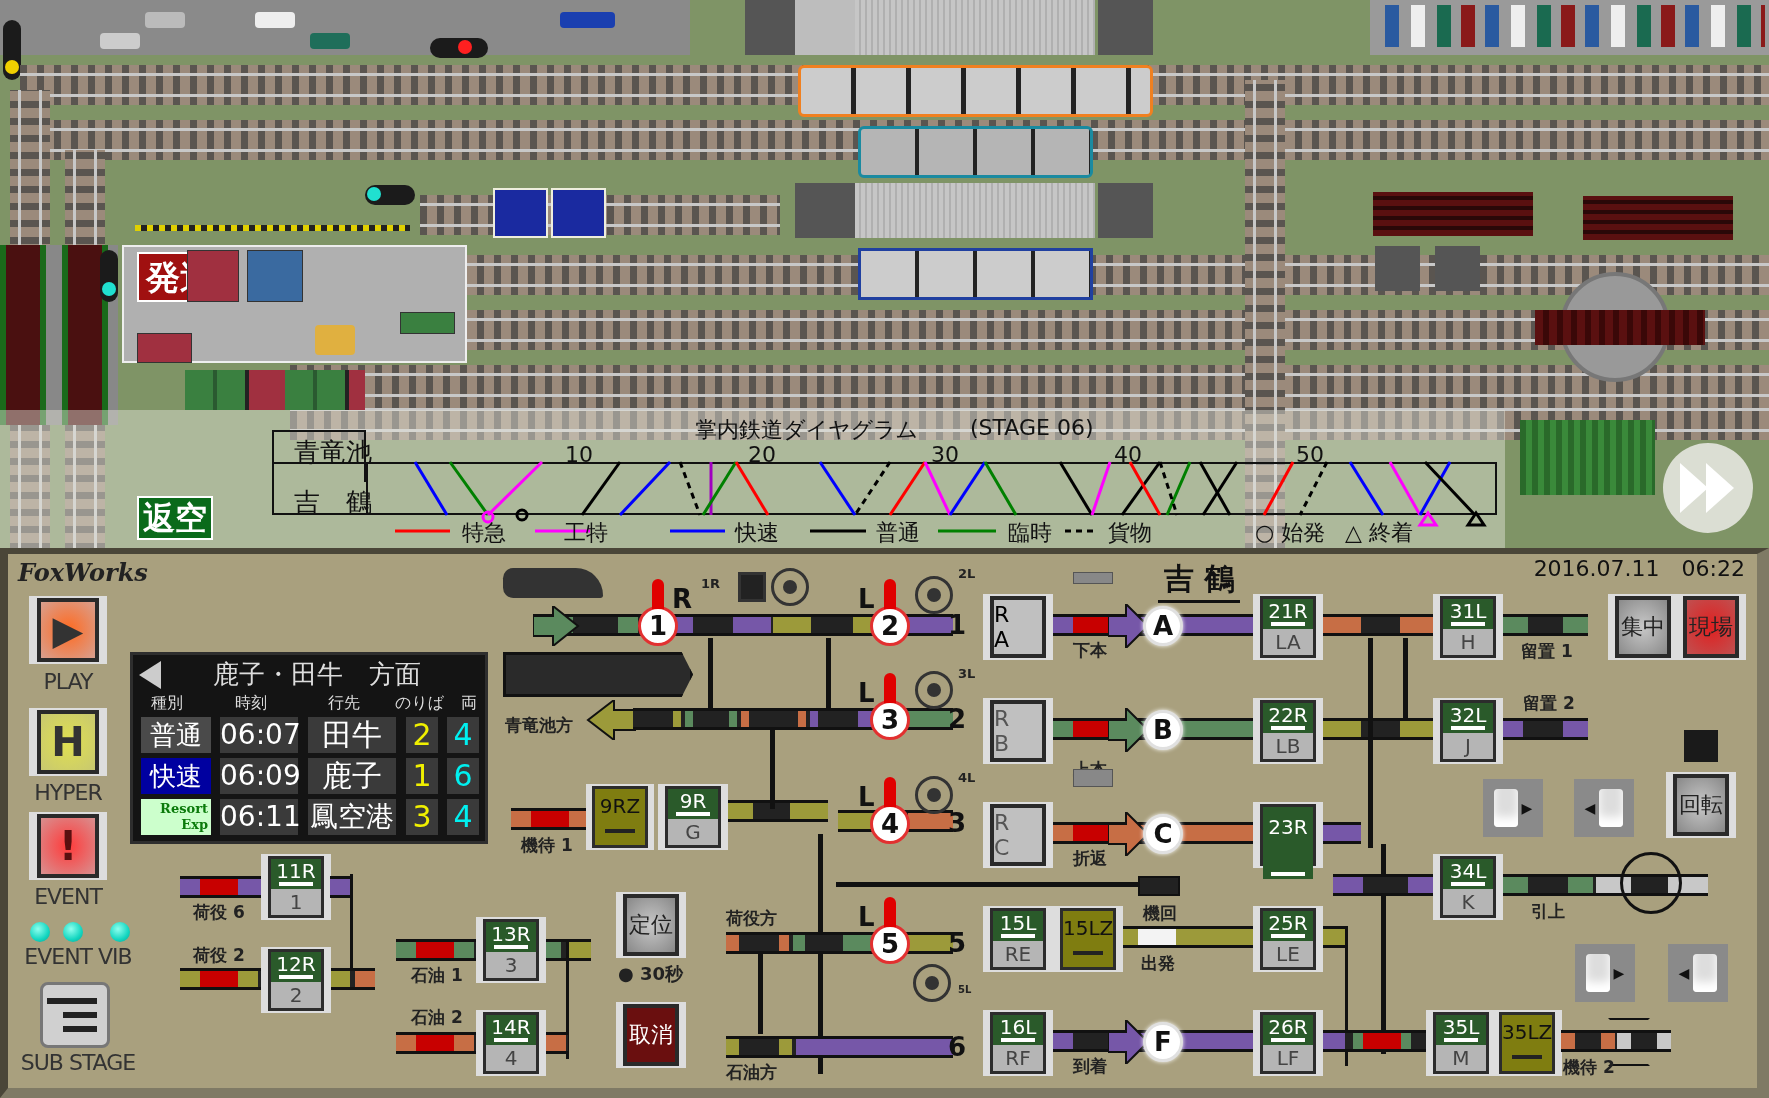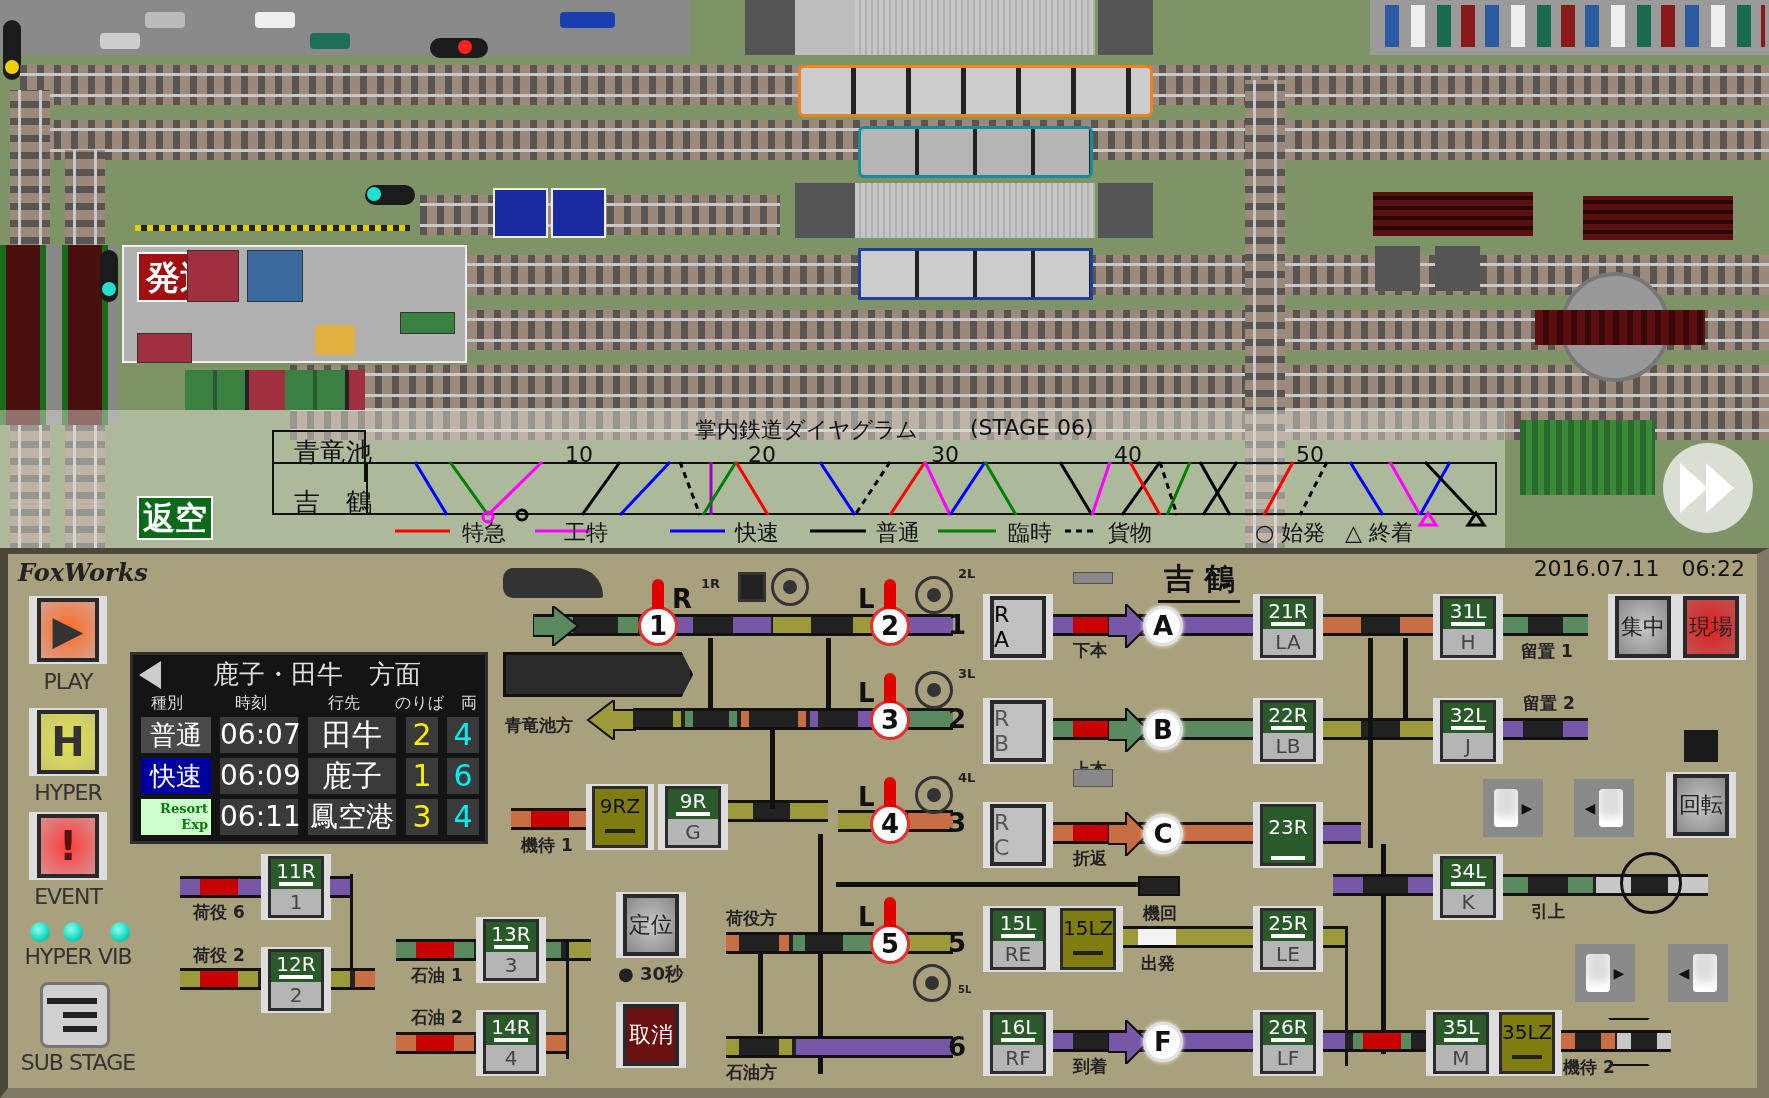--- a/index.html
+++ b/index.html
@@ -48,21 +48,21 @@
 .circle.b{border-color:#e0e0e0;box-shadow:0 0 4px #fff}
 .lever{width:12px;height:30px;background:#e00000;border-radius:6px 6px 0 0}
 .rl{font-weight:bold;font-size:26px;color:#111}
 .routebtn{width:70px;height:66px;background:#ddd;display:flex;align-items:center;justify-content:center}
 .routebtn .rb{width:56px;height:62px;background:#2c2c2c;padding:3px}
 .rb .top{height:30px;background:#2a5a2a;color:#fff;font-size:20px;text-align:center;line-height:24px;position:relative}
 .rb .top:after{content:"";position:absolute;left:8px;right:8px;bottom:3px;height:4px;background:#fff}
 .rb .bot{height:26px;background:#b5b5b5;color:#444;font-size:20px;text-align:center;line-height:26px}
 .rb.z{background:#2c2c2c}.rb.z .zz{height:56px;background:#7f7d10;color:#111;font-size:20px;text-align:center;line-height:34px;position:relative}
 .rb.z .zz:after{content:"";position:absolute;left:10px;right:10px;bottom:12px;height:4px;background:#222}
-.rb.plain .top{height:56px;line-height:40px}
+.rb.plain .top{height:72px;line-height:40px}
 .greybtn{width:70px;height:66px;background:#ddd;display:flex;align-items:center;justify-content:center}
 .greybtn .g{width:56px;height:62px;background:radial-gradient(#c8c8c8,#888);border:4px solid #2a2a2a;display:flex;align-items:center;justify-content:center;font-size:22px;color:#222}
 .smalllbl{font-size:17px;font-weight:bold;color:#222}
 .vline{position:absolute;width:5px;background:#111}
 .wheel{width:38px;height:38px;border:3px solid #333;border-radius:50%;display:flex;align-items:center;justify-content:center}
 .wheel i{width:14px;height:14px;background:#333;border-radius:50%}
 .lampbox{width:60px;height:58px;background:#8a8a8a;display:flex;align-items:center;justify-content:center;gap:4px}
 .lampbox .bulb{width:24px;height:38px;background:#ddd;border-radius:4px;box-shadow:inset 0 -10px 10px #fff}
 </style>
 </head>
@@ -232,21 +232,21 @@
   <div class="abs sidelbl" style="left:0;top:226px">HYPER</div>
   <div class="abs sidebtn" style="left:21px;top:258px">
     <div class="inner" style="background:radial-gradient(#ff3a3a,#d89090)">
         <span style="color:#5a1010">!</span>
       </div>
   </div>
   <div class="abs sidelbl" style="left:0;top:330px">EVENT</div>
   <div class="abs led" style="left:22px;top:368px"></div>
   <div class="abs led" style="left:55px;top:368px"></div>
   <div class="abs led" style="left:102px;top:368px"></div>
-  <div class="abs sidelbl" style="left:5px;top:390px;width:130px">HYPER VIB</div>
+  <div class="abs sidelbl" style="left:5px;top:390px;width:130px">EVENT VIB</div>
   <div class="abs" style="left:32px;top:428px;width:70px;height:66px;background:#d0d0d0;border:3px solid #777;border-radius:8px;display:flex;flex-direction:column;align-items:flex-end;justify-content:center;gap:8px;padding-right:10px">
     <i style="width:50px;height:6px;background:#222;display:block"></i>
     <i style="width:34px;height:6px;background:#222;display:block"></i>
     <i style="width:34px;height:6px;background:#222;display:block"></i>
   </div>
   <div class="abs sidelbl" style="left:0;top:496px;width:140px">SUB STAGE</div>
 
 
   <div id="board" class="abs">
     <div class="abs" style="left:6px;top:6px;width:0;height:0;border-top:14px solid transparent;border-bottom:14px solid transparent;border-right:22px solid #ccc"></div>

